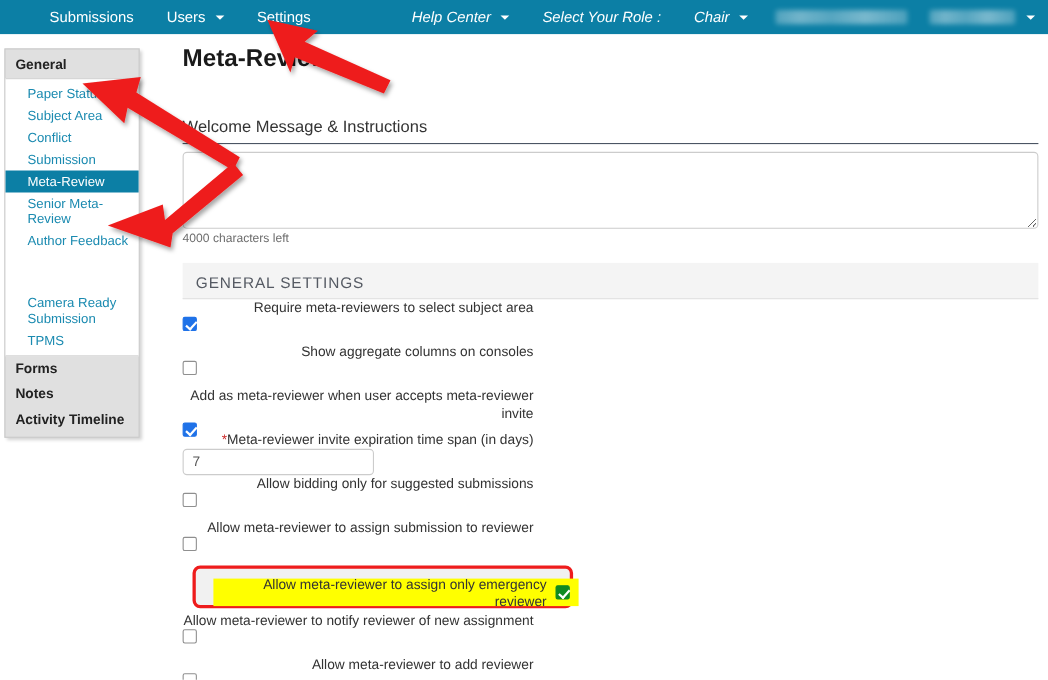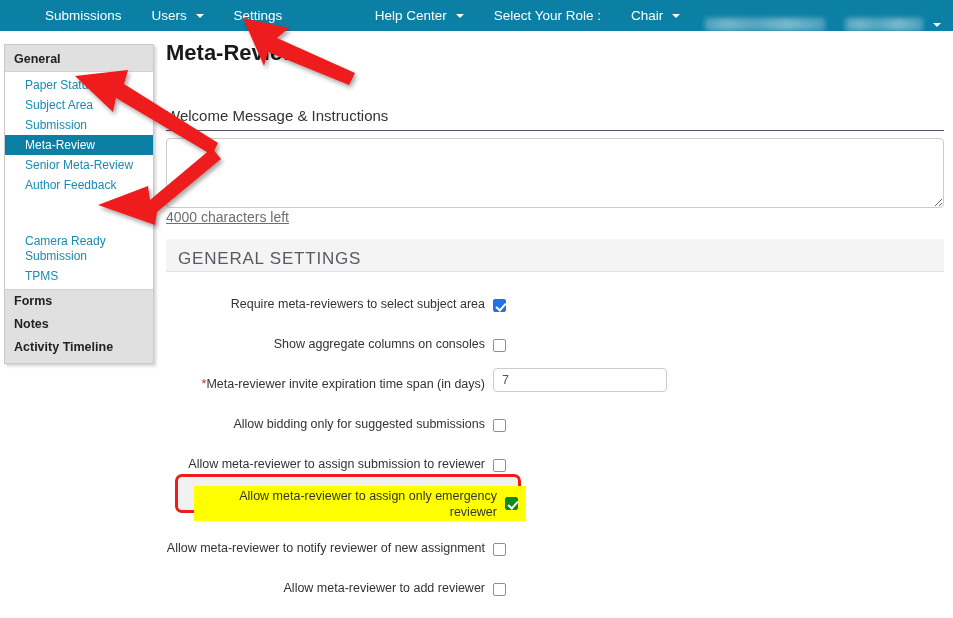--- a/index.html
+++ b/index.html
@@ -19,21 +19,21 @@
   #topnav {
     position: absolute;
     left: 0; top: 0;
     width: 953px; height: 31px;
     background: #0c7fa5;
     display: flex;
     align-items: center;
     box-sizing: border-box;
   }
   .nav-left { display: flex; align-items: center; margin-left: 30px; }
-  .nav-right { display: flex; align-items: flex-end; margin-left: auto; margin-right: 6px; }
+  .nav-right { display: flex; align-items: center; margin-left: auto; margin-right: 6px; font-style: italic; }
   .nav-item {
     color: #ffffff;
     font-size: 13.5px;
     padding: 0 15px;
     line-height: 31px;
     white-space: nowrap;
     cursor: pointer;
   }
   .nav-item.plain { cursor: default; }
   .caret {
@@ -57,21 +57,21 @@
         rgba(255,255,255,.26) 100%);
     filter: blur(2.6px);
   }
   #redacted-1 { width: 120px; }
   #redacted-2 { width: 78px; }
 
   
   #sidebar {
     position: absolute;
     left: 4px; top: 44px;
-    width: 150px;
+    width: 123px;
     background: #e0e0e0;
     border: 1px solid #c9c9c9;
     box-shadow: 2px 2px 3px rgba(0,0,0,.18);
     box-sizing: border-box;
     padding: 3px 0 4px 0;
   }
   .side-group {
     font-size: 12.5px;
     font-weight: bold;
     color: #222222;
@@ -127,49 +127,49 @@
     border-radius: 4px;
     box-sizing: border-box;
     background: #ffffff;
     resize: both;
     font-family: "Liberation Sans", sans-serif;
     font-size: 12px;
     padding: 5px 7px;
     color: #333;
   }
   #chars-left {
-    font-size: 14px;
+    font-size: 11px;
     color: #6d6d6d;
     margin-top: 4px;
     line-height: 11px;
-    text-decoration: underline;
   }
 
   
   #settings-panel {
     margin-top: 16px;
     width: 778px;
     background: #ffffff;
     box-sizing: border-box;
   }
   #panel-header {
     background: #f4f4f4;
     border-bottom: 1px solid #e2e2e2;
-    font-size: 17px;
+    font-size: 14px;
     letter-spacing: .8px;
     color: #555a63;
     padding: 10px 0 10px 12px;
     box-sizing: border-box;
     height: 33px;
   }
   .setting-row {
     display: flex;
-    align-items: flex-end;
+    align-items: flex-start;
     height: 40px;
     box-sizing: border-box;
+    flex-direction: column;
   }
   .setting-label {
     width: 327px;
     text-align: right;
     font-size: 12.5px;
     color: #333333;
     padding-right: 8px;
     box-sizing: border-box;
     line-height: 16px;
   }
@@ -226,21 +226,21 @@
     left: 9px; top: 2px;
     width: 346px; height: 39px;
     border: 3px solid #ee1c1c;
     border-radius: 7px;
     box-sizing: border-box;
     background: #f1f1f1;
   }
   .hl-inner {
     position: absolute;
     left: 16px; top: 9px;
-    width: 332px; height: 35px;
+    width: 332px; height: 25px;
     background: #ffff00;
     box-sizing: border-box;
     display: flex;
     align-items: center;
     justify-content: flex-end;
     padding-right: 8px;
   }
   .hl-inner .setting-label {
     width: auto;
     background: transparent;
@@ -297,20 +297,23 @@
   </div>
 
   <div class="side-sub-wrap">
     <div class="side-sub">
       <span>Paper Status</span>
     </div>
     <div class="side-sub">
       <span>Subject Area</span>
     </div>
     <div class="side-sub">
+      <span>Conflict</span>
+    </div>
+    <div class="side-sub">
       <span>Submission</span>
     </div>
     <div class="side-sub active">
       <span>Meta-Review</span>
     </div>
     <div class="side-sub">
       <span>Senior Meta-Review</span>
     </div>
     <div class="side-sub">
       <span>Author Feedback</span>
@@ -352,20 +355,24 @@
     <div class="setting-row">
       <div class="setting-label">Require meta-reviewers to select subject area</div>
       <span class="cbx checked"></span>
     </div>
 
     <div class="setting-row">
       <div class="setting-label">Show aggregate columns on consoles</div>
       <span class="cbx"></span>
     </div>
 
+    <div class="setting-row">
+      <div class="setting-label">Add as meta-reviewer when user accepts meta-reviewer invite</div>
+      <span class="cbx checked"></span>
+    </div>
 
     <div class="setting-row">
       <div class="setting-label"><span class="req-star">*</span><span>Meta-reviewer invite expiration time span (in days)</span></div>
       <input class="txt-input" type="text" value="7" style="">
     </div>
 
     <div class="setting-row">
       <div class="setting-label">Allow bidding only for suggested submissions</div>
       <span class="cbx"></span>
     </div>

